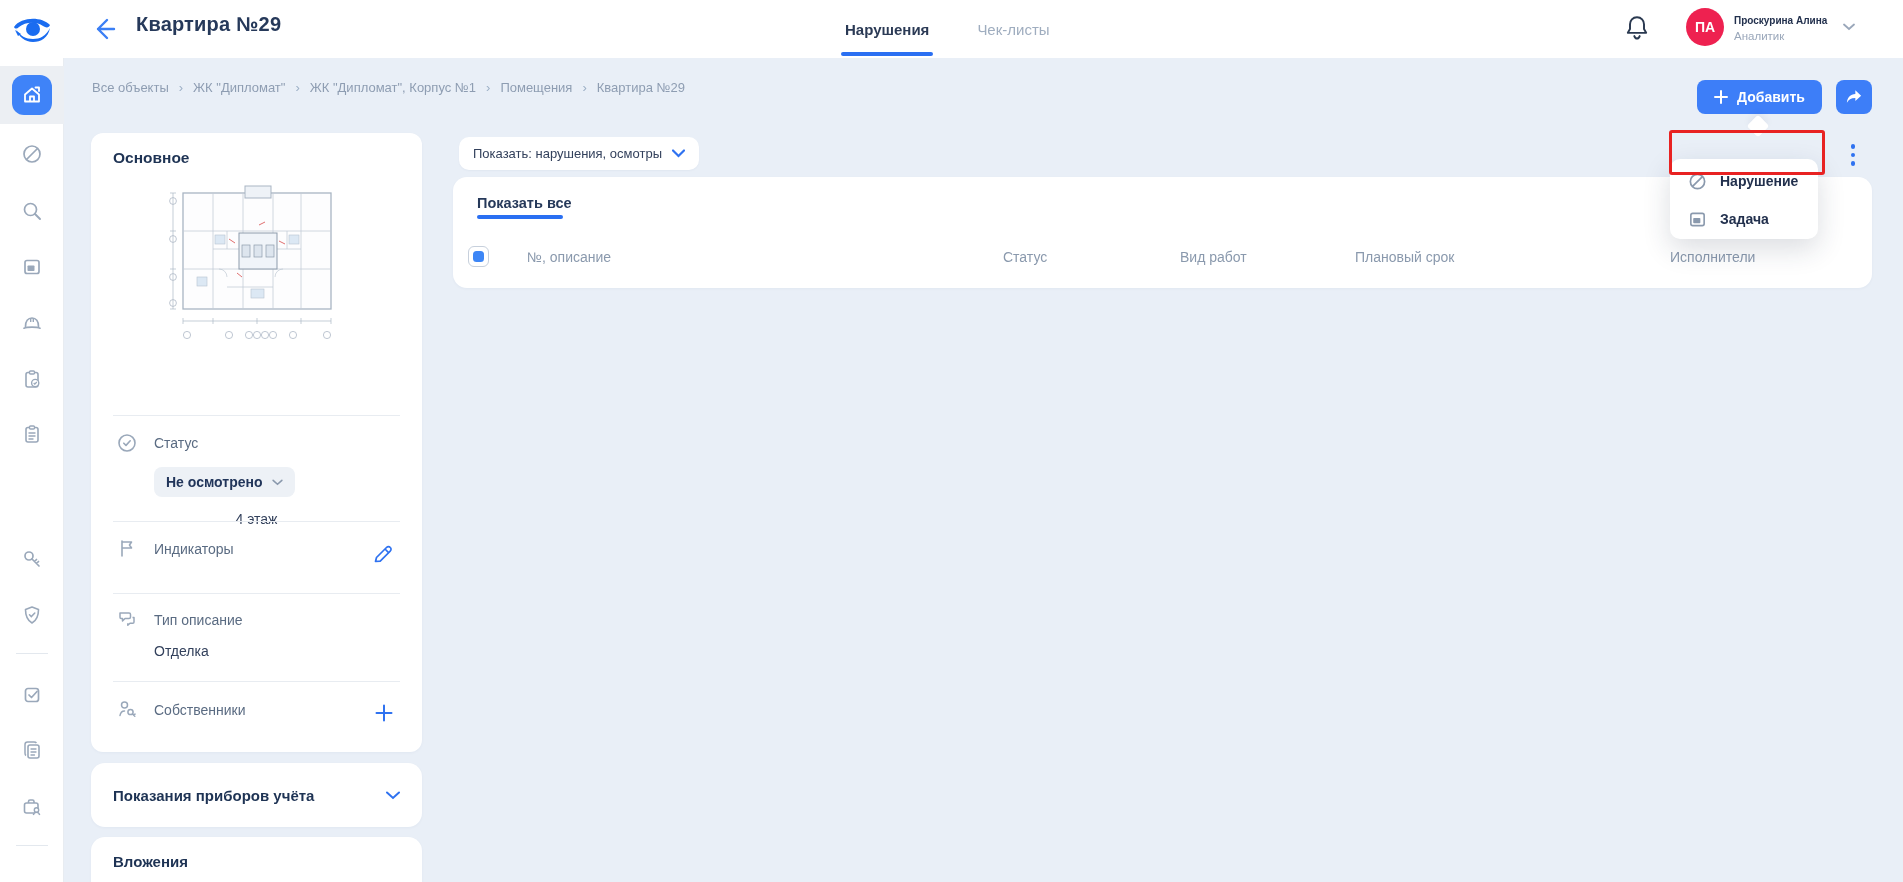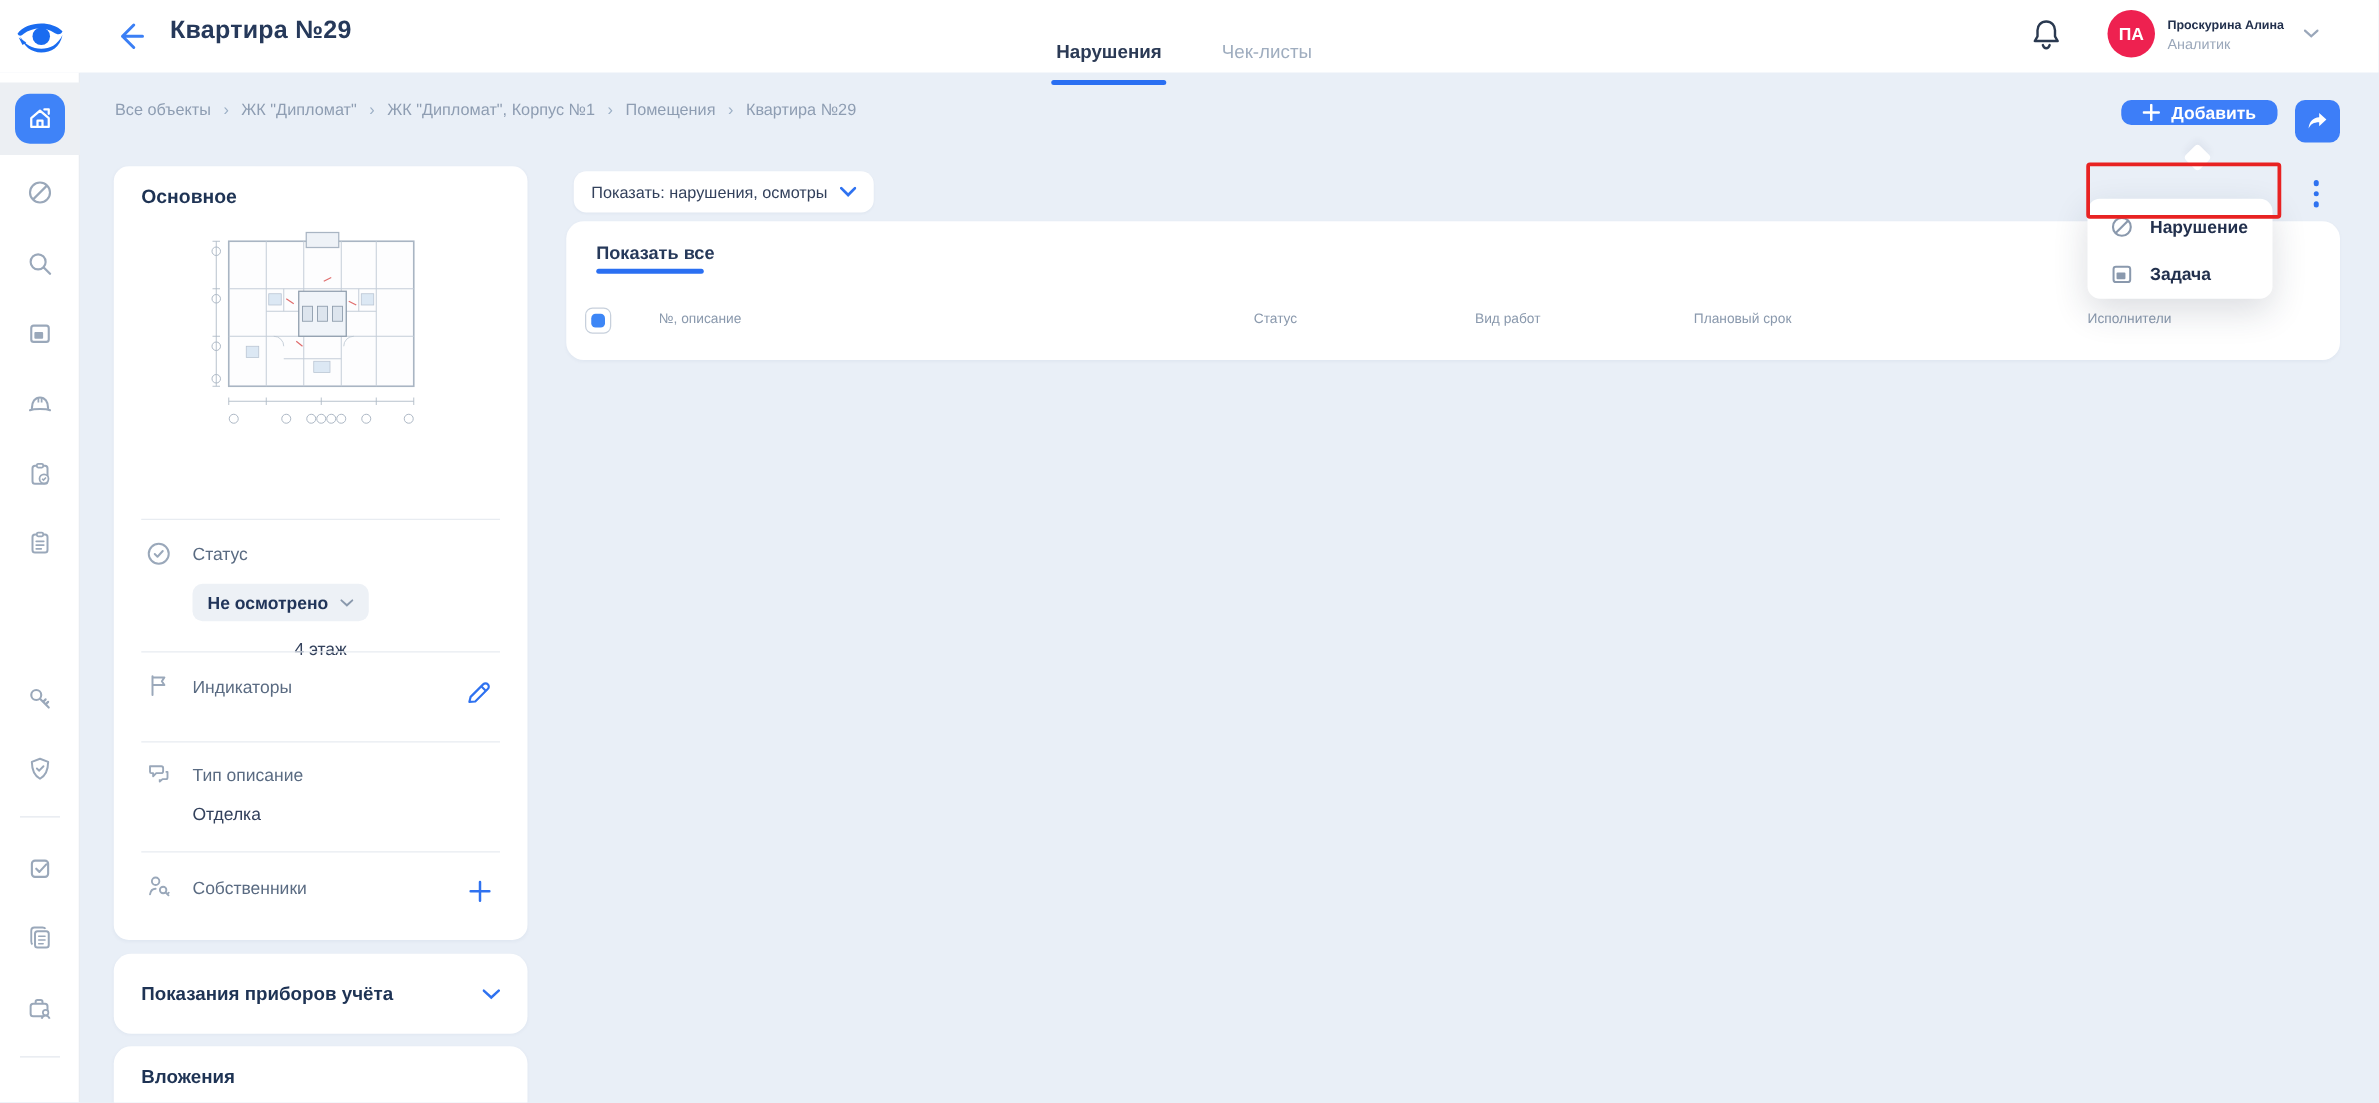--- a/index.html
+++ b/index.html
@@ -5,21 +5,21 @@
   * { margin:0; padding:0; box-sizing:border-box; }
   html,body { width:1903px; height:882px; overflow:hidden; }
   body { font-family:"Liberation Sans","DejaVu Sans",sans-serif; background:#e9eff7; }
   #stage { position:relative; width:1903px; height:882px; background:#e9eff7; }
 
   
   .topbar { position:absolute; left:0; top:0; width:1903px; height:58px; background:#ffffff; z-index:30; }
   .logo { position:absolute; left:10px; top:12px; width:44px; height:32px; }
   .back-btn { position:absolute; left:90px; top:16px; width:26px; height:26px; cursor:pointer; }
   .page-title { position:absolute; left:136px; top:13px; font-size:20px; font-weight:700; color:#26395a; letter-spacing:.2px; }
-  .top-tabs { position:absolute; left:845px; top:12px; height:74px; display:flex; gap:48px; }
+  .top-tabs { position:absolute; left:845px; top:0; height:74px; display:flex; gap:48px; }
   .top-tab { position:relative; height:58px; display:flex; align-items:center; font-size:15px; color:#9fadbf; cursor:pointer; }
   .top-tab.active { color:#2b3a55; font-weight:700; }
   .top-tab.active .tab-underline { position:absolute; left:-4px; right:-4px; bottom:2px; height:4px; border-radius:3px; background:#2a6ff2; }
   .bell { position:absolute; left:1624px; top:14px; width:26px; height:28px; cursor:pointer; }
   .user-chip { position:absolute; left:1686px; top:8px; display:flex; align-items:center; gap:10px; cursor:pointer; }
   .avatar { width:38px; height:38px; border-radius:50%; background:#ee2150; color:#fff; font-size:14px; font-weight:700; display:flex; align-items:center; justify-content:center; }
   .user-name { font-size:10px; font-weight:600; color:#22304d; line-height:17px; }
   .user-role { font-size:11.5px; color:#9aa7ba; line-height:14px; }
   .user-caret { margin-left:6px; }
 
@@ -28,21 +28,21 @@
   .side-active-band { position:absolute; left:0; top:8px; width:64px; height:58px; background:#eceff3; }
   .side-item { position:absolute; left:0; width:64px; height:40px; display:flex; align-items:center; justify-content:center; cursor:pointer; }
   .side-tile { width:40px; height:40px; border-radius:12px; background:#3f83f8; display:flex; align-items:center; justify-content:center; }
   .side-div { position:absolute; left:16px; width:32px; height:1px; background:#e3e8ee; }
 
   
   .crumbs { position:absolute; left:92px; top:80px; display:flex; align-items:center; gap:10px; font-size:13px; color:#8e9db2; z-index:5; }
   .crumb { cursor:pointer; }
   .crumb-sep { color:#9db0c6; font-size:13px; }
 
-  .btn-add { position:absolute; left:1697px; top:80px; width:125px; height:20px; background:#3d7ef8; border:none; border-radius:8px; color:#fff; font-size:14px; font-weight:600; display:flex; align-items:center; justify-content:center; gap:9px; cursor:pointer; z-index:25; }
+  .btn-add { position:absolute; left:1697px; top:80px; width:125px; height:34px; background:#3d7ef8; border:none; border-radius:8px; color:#fff; font-size:14px; font-weight:600; display:flex; align-items:center; justify-content:center; gap:9px; cursor:pointer; z-index:25; }
   .btn-share { position:absolute; left:1836px; top:80px; width:36px; height:34px; background:#3d7ef8; border:none; border-radius:8px; display:flex; align-items:center; justify-content:center; cursor:pointer; z-index:25; }
 
   .card { background:#fff; border-radius:14px; box-shadow:0 1px 3px rgba(35,55,90,.04); }
 
   
   .info-card { position:absolute; left:91px; top:133px; width:331px; height:619px;border-radius:12px; }
   .info-title { position:absolute; left:22px; top:16px; font-size:15.5px; font-weight:700; color:#1e3354; }
   .floor-plan { position:absolute; left:76px; top:44px; width:180px; height:168px; cursor:pointer; }
   .floor-caption { position:absolute; left:0; top:378px; width:331px; text-align:center; font-size:14px; color:#33415c; }
   .info-div { position:absolute; left:22px; width:287px; height:1px; background:#e8ecf1; }
@@ -58,21 +58,21 @@
   .attach-card { position:absolute; left:91px; top:837px; width:331px; height:60px; padding:16px 22px 0; }
   .attach-title { font-size:15px; font-weight:700; color:#1e3354; }
 
   
   .filter-pill { position:absolute; left:459px; top:137px; height:33px; padding:0 14px; background:#fff; border-radius:10px; display:flex; align-items:center; gap:10px; font-size:13px; color:#33415c; cursor:pointer; box-shadow:0 1px 2px rgba(35,55,90,.04); }
   .table-card { position:absolute; left:453px; top:177px; width:1419px; height:111px; }
   .list-tab { position:absolute; left:24px; top:18px; font-size:14.5px; font-weight:700; color:#26395a; cursor:pointer; }
   .list-tab-underline { position:absolute; left:24px; top:38px; width:86px; height:3.5px; border-radius:3px; background:#2a6ff2; }
   .thead-check { position:absolute; left:15px; top:69px; width:21px; height:21px; border:1.5px solid #c7d0dc; border-radius:6px; background:#fff; display:flex; align-items:center; justify-content:center; cursor:pointer; }
   .thead-check .inner { width:11px; height:11px; border-radius:3.5px; background:#3d86f6; }
-  .th { position:absolute; top:72px; font-size:11px; color:#8a99ad; white-space:nowrap; }
+  .th { position:absolute; top:72px; font-size:14px; color:#8a99ad; white-space:nowrap; }
 
   
   .add-menu { position:absolute; left:1670px; top:131px; width:148px; height:80px; background:#fff; border-radius:10px; box-shadow:0 10px 28px rgba(30,45,70,.16); z-index:40;margin-top:28px; }
   .add-menu-pointer { position:absolute; left:1750px; top:118px; width:16px; height:16px; background:#fff; transform:rotate(45deg); border-radius:3px; z-index:41; box-shadow:-3px -3px 6px rgba(30,45,70,.05); }
   .menu-item { position:absolute; left:0; width:148px; height:40px; display:flex; align-items:center; gap:13px; padding-left:18px; cursor:pointer; }
   .menu-label { font-size:14px; font-weight:600; color:#22304d; }
   .red-highlight { position:absolute; left:1669px; top:130px; width:156px; height:45px; border:3px solid #e82222; border-radius:3px; z-index:50; pointer-events:none; }
   .kebab { position:absolute; left:1845px; top:140px; width:16px; height:30px; display:flex; flex-direction:column; align-items:center; justify-content:center; gap:4px; cursor:pointer; z-index:25; }
   .kebab i { width:4.5px; height:4.5px; border-radius:50%; background:#2f72f0; }
 

